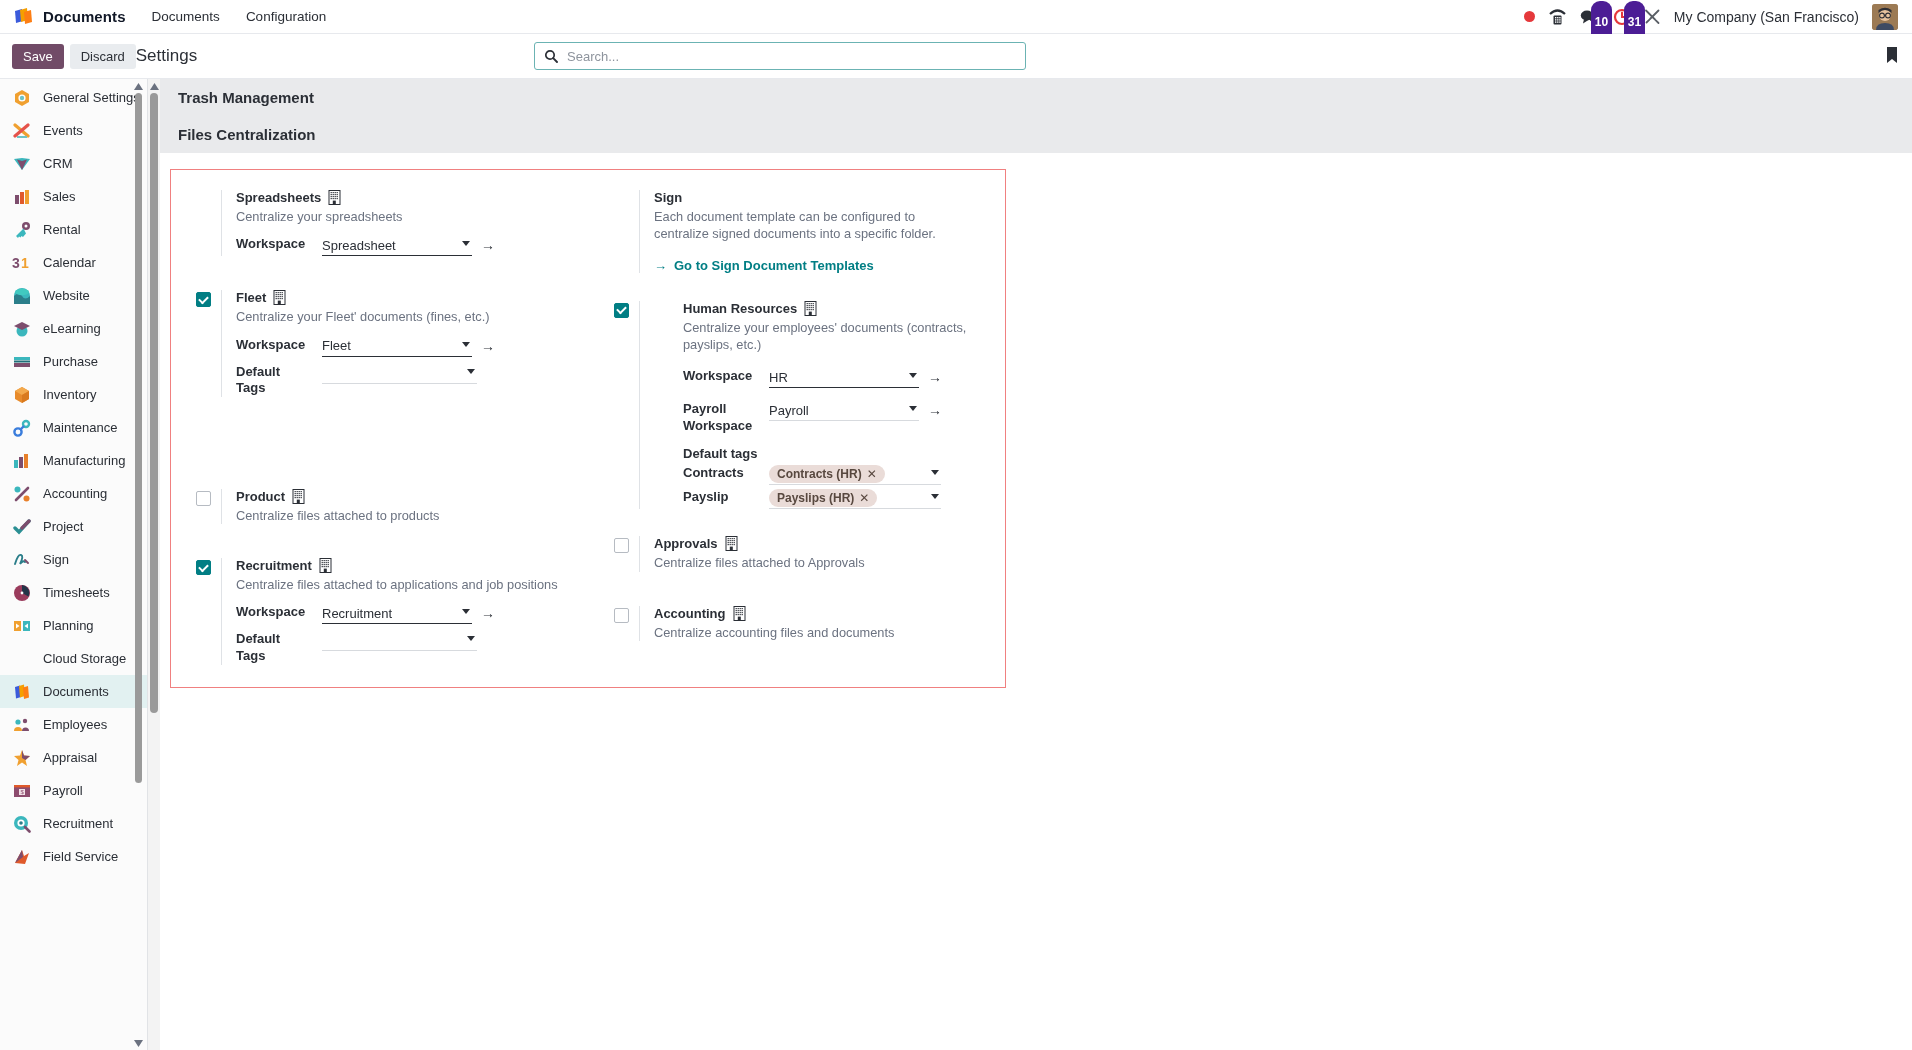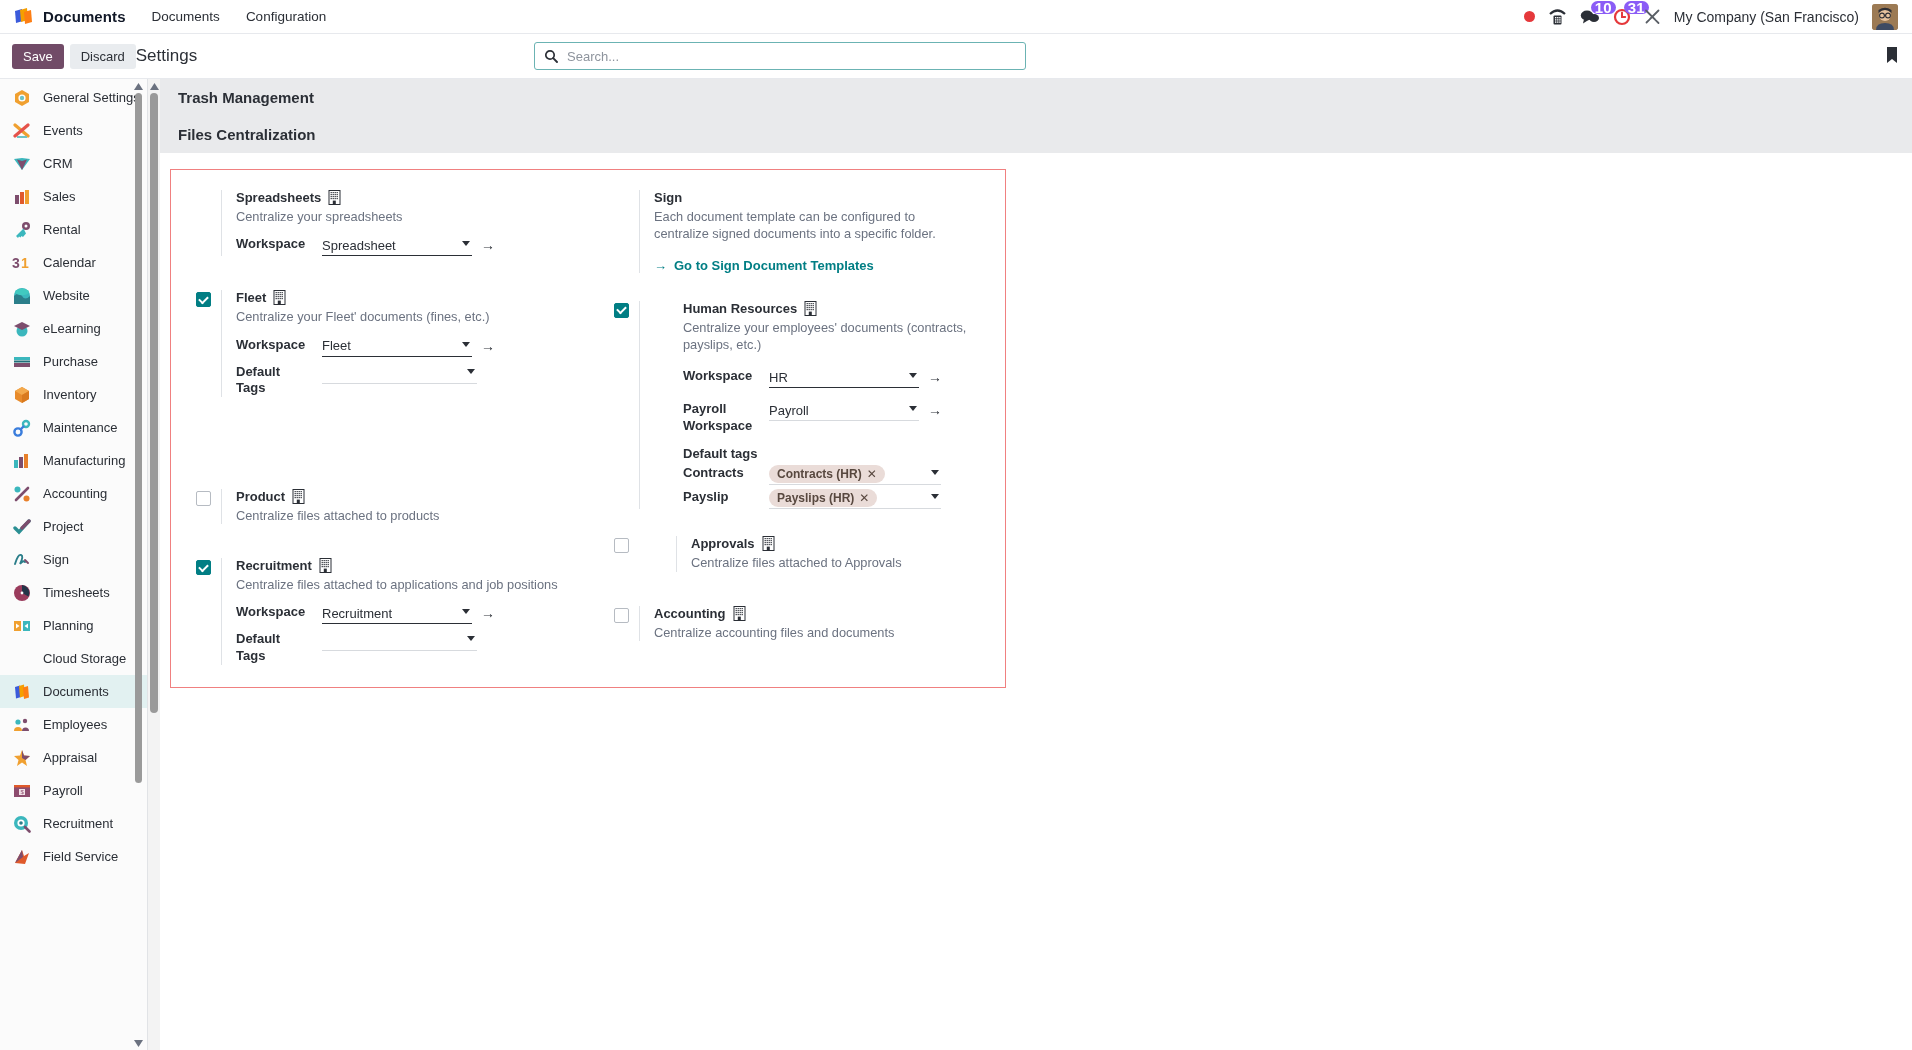--- a/index.html
+++ b/index.html
@@ -33,22 +33,22 @@
     font-size: 13.5px; color: #2b2f36; cursor: pointer; white-space: nowrap;
   }
   .nav-right {
     margin-left: auto; display: flex; align-items: center; gap: 13px;
     padding-right: 4px;
   }
   .rec-dot { width: 11px; height: 11px; border-radius: 50%; background: #e5383b; }
   .icon-btn { position: relative; display: flex; align-items: center; cursor: pointer; }
   .badge {
     position: absolute; top: -7px; left: 11px;
-    background: #8b5cf6; color: #fff; font-size: 15px; font-weight: 700;
-    border-radius: 9px; padding: 1px 4px; line-height: 11px; min-width: 17px;
+    background: #4c1d95; color: #fff; font-size: 12px; font-weight: 700;
+    border-radius: 9px; padding: 16px 4px; line-height: 11px; min-width: 17px;
     text-align: center;
   }
   .company-name { font-size: 14px; color: #2b2f36; white-space: nowrap; }
   .avatar {
     width: 26px; height: 26px; border-radius: 3px;
     background: linear-gradient(160deg,#c4a882 0%, #8d6e51 100%);
     overflow: hidden; position: relative; flex: 0 0 auto;
   }
   .avatar svg { display: block; }
 
@@ -902,21 +902,21 @@
                           <span>Payslips (HR)</span>
                           <span class="tag-x">✕</span>
                         </span>
                       </div>
                       <span class="caret"></span>
                     </div>
                   </div>
                 </div>
               </div>
 
-              <div class="blk o-setting" style="margin-top:27px;gap:37px;">
+              <div class="blk o-setting" style="margin-top:27px;">
                 <div class="o-cb-col">
                   <span class="cbox"></span>
                 </div>
                 <div class="o-content">
                   <div class="o-title">
                     <span>Approvals</span>
                     <span class="bldg">
                       <svg width="13" height="15" viewBox="0 0 13 15">
                         <rect x="1" y="0.5" width="11" height="14" fill="none" stroke="#2b2f36" stroke-width="1"></rect>
                         <g fill="#2b2f36">

